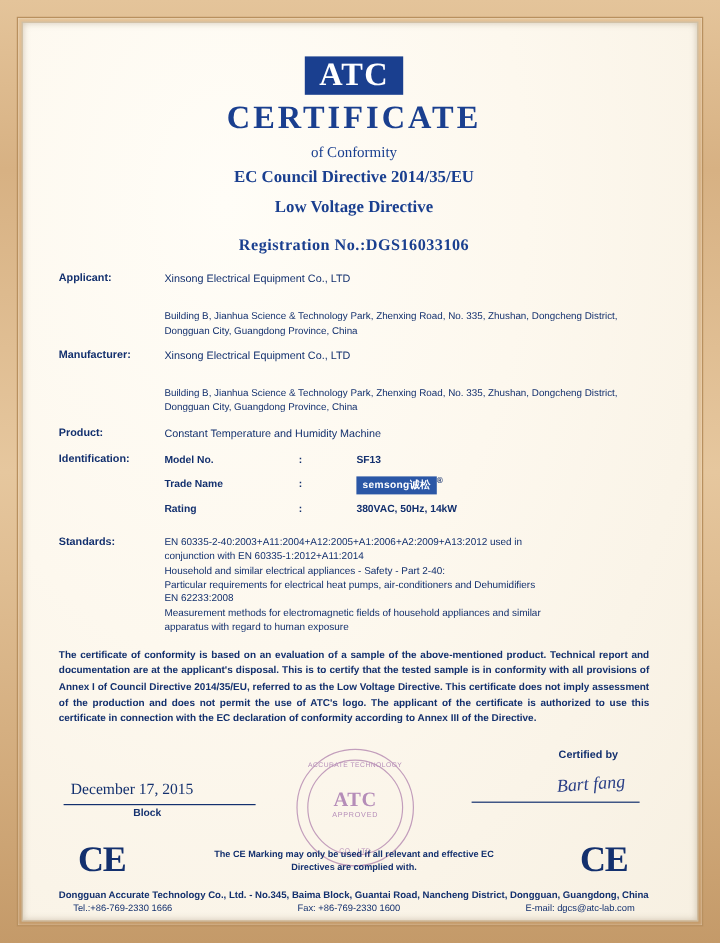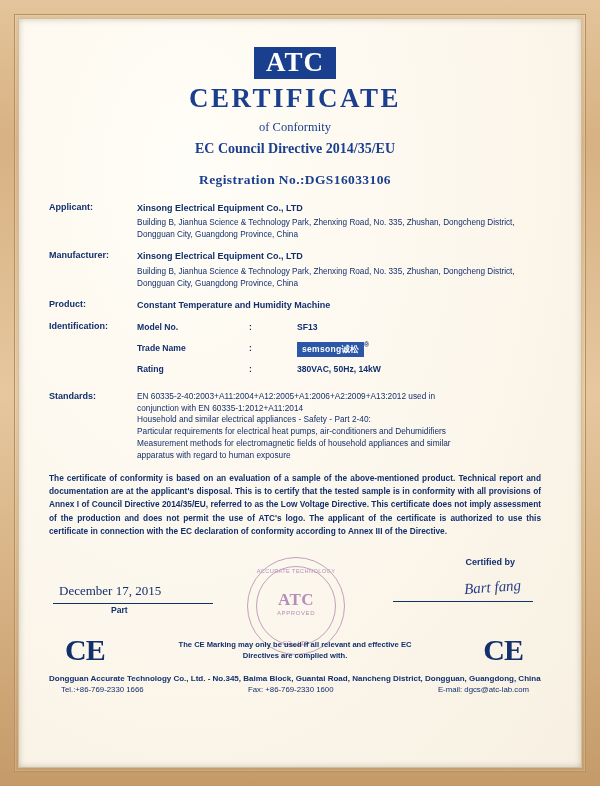--- a/index.html
+++ b/index.html
@@ -111,26 +111,26 @@
     flex: 0 0 88px;
     font-weight: bold;
     font-size: 9px;
     color: #13306e;
   }
   .row .val {
     flex: 1;
     line-height: 1.42;
   }
   .val .strong {
-    font-weight: bold;
+    font-weight: normal;
     font-size: 9px;
   }
   .val .addr {
     font-size: 8.2px;
-    margin-top: 3px;
+    margin-top: 19px;
     line-height: 1.45;
   }
   .subrow {
     display: flex;
     margin-bottom: 7px;
     align-items: baseline;
     gap: 36px;
   }
   .subrow .sublbl {
     width: 76px;
@@ -344,20 +344,21 @@
   <div class="frame-inner-bevel"></div>
   <div class="paper">
 
     <div class="atc-logo-wrap">
       <span class="atc-logo">ATC</span>
     </div>
 
     <div class="cert-title">CERTIFICATE</div>
     <div class="of-conf">of Conformity</div>
     <div class="directive">EC Council Directive 2014/35/EU</div>
+    <div class="directive">Low Voltage Directive</div>
     <div class="reg-no">Registration No.:DGS16033106</div>
 
     <div class="fields">
 
       <div class="row">
         <div class="lbl">Applicant:</div>
         <div class="val">
           <div class="strong">Xinsong Electrical Equipment Co., LTD</div>
           <div class="addr">Building B, Jianhua Science &amp; Technology Park, Zhenxing Road, No. 335, Zhushan, Dongcheng District, Dongguan City, Guangdong Province, China</div>
         </div>
@@ -407,37 +408,38 @@
         </div>
       </div>
 
       <div class="row">
         <div class="lbl">Standards:</div>
         <div class="val std-list">
           <div>EN 60335-2-40:2003+A11:2004+A12:2005+A1:2006+A2:2009+A13:2012 used in</div>
           <div>conjunction with EN 60335-1:2012+A11:2014</div>
           <div>Household and similar electrical appliances - Safety - Part 2-40:</div>
           <div>Particular requirements for electrical heat pumps, air-conditioners and Dehumidifiers</div>
+          <div>EN 62233:2008</div>
           <div>Measurement methods for electromagnetic fields of household appliances and similar</div>
           <div>apparatus with regard to human exposure</div>
         </div>
       </div>
 
     </div>
 
     <div class="para">The certificate of conformity is based on an evaluation of a sample of the above-mentioned product. Technical report and documentation are at the applicant's disposal. This is to certify that the tested sample is in conformity with all provisions of Annex I of Council Directive 2014/35/EU, referred to as the Low Voltage Directive. This certificate does not imply assessment of the production and does not permit the use of ATC's logo. The applicant of the certificate is authorized to use this certificate in connection with the EC declaration of conformity according to Annex III of the Directive.</div>
 
     <div class="sign-area">
       <div class="certified-by">Certified by</div>
       <div class="signature">Bart fang</div>
       <div class="sign-line"></div>
 
       <div class="date-val">December 17, 2015</div>
       <div class="date-line"></div>
-      <div class="date-lbl">Part</div>
+      <div class="date-lbl">Block</div>
 
       <div class="seal">
         <div class="ring2"></div>
         <div class="seal-top">ACCURATE TECHNOLOGY</div>
         <div class="seal-core">ATC</div>
         <div class="seal-sub">APPROVED</div>
         <div class="seal-bottom">CO., LTD</div>
       </div>
     </div>
 

